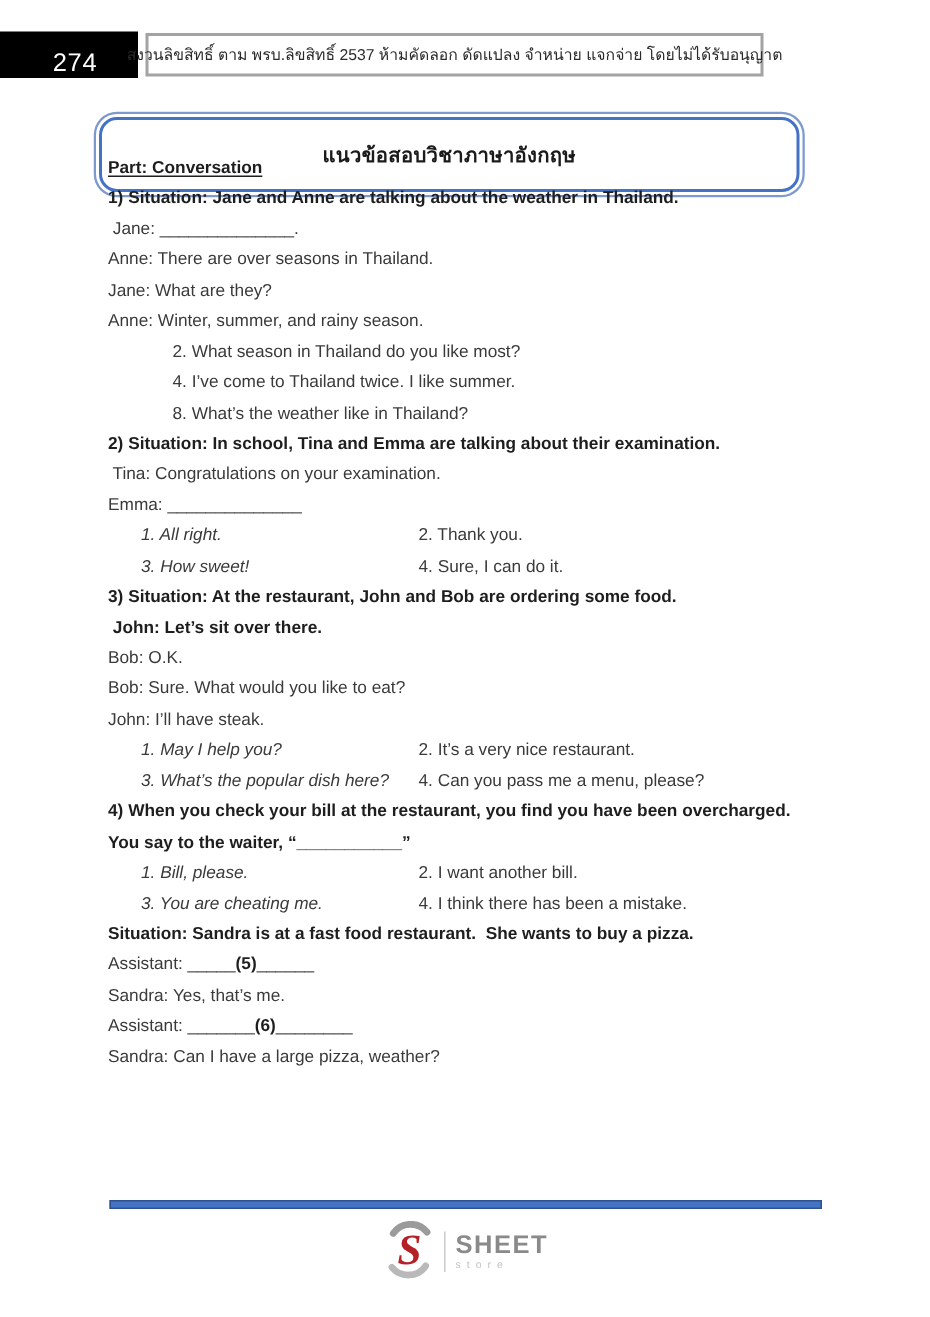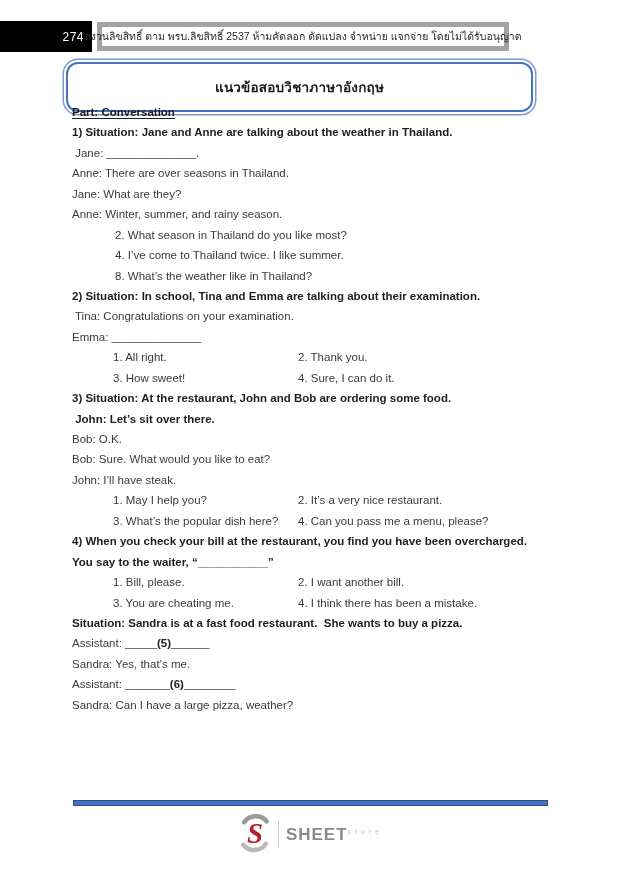--- a/index.html
+++ b/index.html
@@ -9,36 +9,36 @@
     font-family:"Liberation Sans","DejaVu Sans",sans-serif;
     position:relative;
     overflow:hidden;
   }
   .page{position:absolute;inset:0;background:#fff;}
 
   
   .page-number-box{
     position:absolute;left:0;top:21px;width:92px;height:31px;
     background:#000;color:#fff;
-    display:flex;align-items:center;justify-content:flex-end;
-    padding-right:8px;box-sizing:border-box;
-    font-size:12px;letter-spacing:.5px;
+    display:flex;align-items:flex-end;justify-content:flex-end;
+    padding-right:27px;box-sizing:border-box;
+    font-size:17px;letter-spacing:.5px;
   }
 
   
   .copyright-box{
     position:absolute;left:97px;top:22px;width:412px;height:29px;
-    border:5px solid #a3a3a3;box-sizing:border-box;
+    border:2px solid #a3a3a3;box-sizing:border-box;
     display:flex;align-items:center;justify-content:center;
     font-size:10.5px;color:#2a2a2a;white-space:nowrap;
   }
 
   
   .title-box{
-    position:absolute;left:66px;top:62px;width:467px;height:50px;
+    position:absolute;left:66px;top:78px;width:467px;height:50px;
     border:2.5px solid #4472c4;border-radius:12px;box-sizing:border-box;
     box-shadow:0 0 0 2px #ffffff,0 0 0 3.5px #7d99cd;
     display:flex;align-items:center;justify-content:center;
     background:#fff;
   }
   .title-box .title{
     font-weight:bold;font-size:13.5px;color:#1b1b1b;letter-spacing:.2px;
   }
 
   
@@ -46,37 +46,37 @@
     position:absolute;left:72px;top:102px;width:478px;
     font-size:11.5px;color:#3a3a3a;
   }
   .line{
     height:20.45px;line-height:20.45px;
     white-space:pre;overflow:visible;
   }
   .line.bold{font-weight:bold;color:#1e1e1e;}
   .line.heading{font-weight:bold;color:#1e1e1e;text-decoration:underline;text-underline-offset:2px;}
   .line.indent{padding-left:43px;}
-  .line .c1{display:inline-block;margin-left:41px;width:185px;}
+  .line .c1{display:inline-block;margin-left:22px;width:185px;font-style:italic;}
   .line .c2{display:inline-block;text-align:right;}
   .line b{color:#1e1e1e;}
 
   
   .footer-bar{
     position:absolute;left:73px;top:800px;width:475px;height:6px;
     background:#4472c4;border:1px solid #2f528f;box-sizing:border-box;
   }
   .footer-logo{
     position:absolute;left:0;top:814px;width:620px;height:48px;
     display:flex;align-items:flex-start;justify-content:center;
   }
   .logo-wrap{display:flex;align-items:center;}
   .logo-mark{width:36px;height:40px;flex:0 0 auto;}
   .logo-divider{width:1px;height:27px;background:#c9c9c9;margin:0 7px 0 5px;}
-  .logo-textcol{display:flex;flex-direction:row;line-height:1;}
+  .logo-textcol{display:flex;flex-direction:column;line-height:1;}
   .logo-name{font-weight:bold;font-size:17px;color:#8a8a8a;letter-spacing:1px;}
   .logo-sub{font-size:7px;color:#c4c4c4;letter-spacing:4px;margin-top:2px;}
 </style>
 </head>
 <body>
 
 <div class="page">
 
   <div class="page-number-box">
     <span>274</span>

